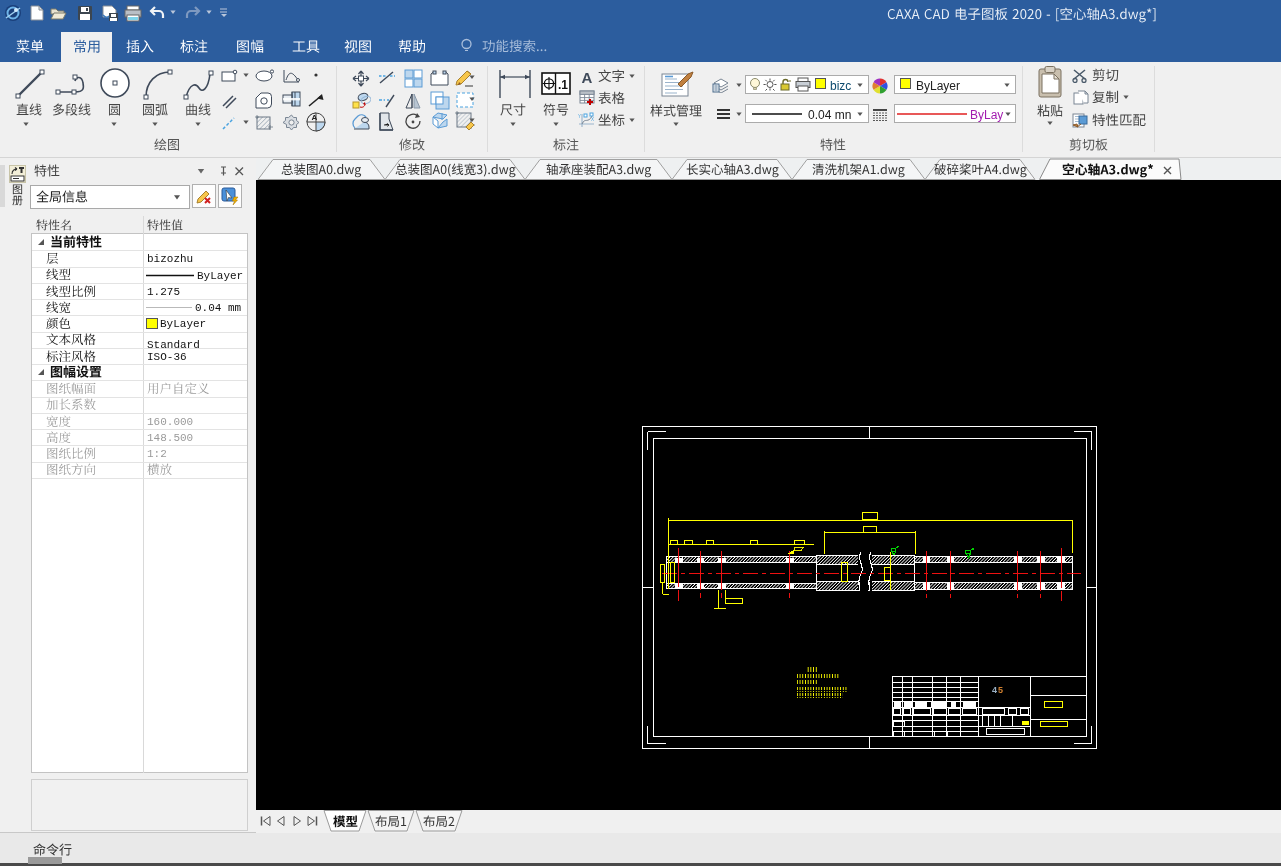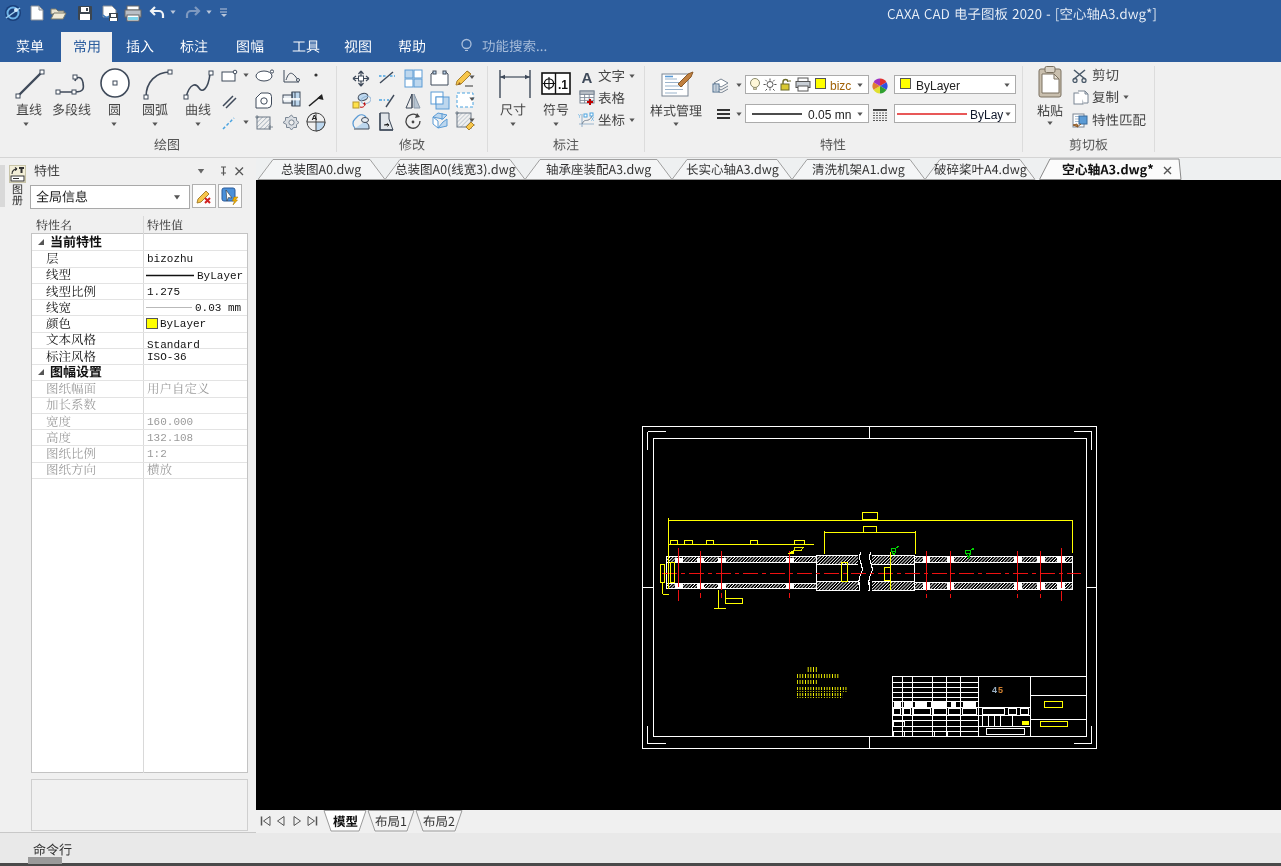--- a/index.html
+++ b/index.html
@@ -661,21 +661,21 @@
       <rect x="2" y="6" width="8" height="6" fill="#d8c830" stroke="#6a6a2a"></rect>
       <path d="M4 6 V4 a2.5 2.5 0 0 1 5 0" fill="none" stroke="#6a6a2a" stroke-width="1.4"></path>
       <path d="M10 3 h2" stroke="#6a6a2a" stroke-width="1.2"></path>
     </svg>
     <svg style="position:absolute;left:795.0px;top:77.0px;" width="17.0" height="15.0">
       <rect x="3" y="1" width="10" height="3.5" fill="#fff" stroke="#555"></rect>
       <rect x="1" y="4.5" width="14" height="6" fill="#c9cfd6" stroke="#555"></rect>
       <rect x="3" y="9" width="10" height="5" fill="#fff" stroke="#555"></rect>
     </svg>
     <div style="position:absolute;left:815.0px;top:78.0px;width:11.0px;height:11.0px;background:#ffff00;border:1px solid #555"></div>
-    <div style="position:absolute;left:830.0px;top:79.0px;font:normal 12px 'Liberation Sans', sans-serif;color:#a16207;letter-spacing:0;white-space:pre">bizc</div>
+    <div style="position:absolute;left:830.0px;top:79.0px;font:normal 12px 'Liberation Sans', sans-serif;color:#0c4a6e;letter-spacing:0;white-space:pre">bizc</div>
     <svg style="position:absolute;left:856.0px;top:81.0px;" width="8.0" height="8.0">
       <polygon points="1.4,2.4 6.6,2.4 4.0,6.1" fill="#555"></polygon>
     </svg>
     <svg style="position:absolute;left:872.0px;top:78.0px;" width="17.0" height="16.0">
       <circle cx="8" cy="8" r="7.5" fill="#eee"></circle>
       <path d="M8 8 L8 0.5 A7.5 7.5 0 0 1 14.5 4.2 z" fill="#e03030"></path>
       <path d="M8 8 L14.5 4.2 A7.5 7.5 0 0 1 14.5 11.8 z" fill="#3050e0"></path>
       <path d="M8 8 L14.5 11.8 A7.5 7.5 0 0 1 8 15.5 z" fill="#30a030"></path>
       <path d="M8 8 L8 15.5 A7.5 7.5 0 0 1 1.5 11.8 z" fill="#e0e030"></path>
       <path d="M8 8 L1.5 11.8 A7.5 7.5 0 0 1 1.5 4.2 z" fill="#e08030"></path>
@@ -690,33 +690,33 @@
     <svg style="position:absolute;left:716.0px;top:108.0px;" width="16.0" height="13.0">
       <path d="M1 2 h13 M1 6 h13 M1 10 h13" stroke="#333" stroke-width="2"></path>
     </svg>
     <svg style="position:absolute;left:735.0px;top:110.0px;" width="8.0" height="8.0">
       <polygon points="1.4,2.4 6.6,2.4 4.0,6.1" fill="#555"></polygon>
     </svg>
     <div style="position:absolute;left:745.0px;top:104.0px;width:124.0px;height:19.0px;background:#fff;border:1px solid #ababab"></div>
     <svg style="position:absolute;left:752.0px;top:112.0px;" width="50.0" height="4.0">
       <line x1="0" y1="2" x2="50" y2="2" stroke="#111" stroke-width="1.6"></line>
     </svg>
-    <div style="position:absolute;left:808.0px;top:108.0px;font:normal 12px 'Liberation Sans', sans-serif;color:#222;letter-spacing:0;white-space:pre">0.05 mn</div>
+    <div style="position:absolute;left:808.0px;top:108.0px;font:normal 12px 'Liberation Sans', sans-serif;color:#222;letter-spacing:0;white-space:pre">0.04 mn</div>
     <svg style="position:absolute;left:856.0px;top:110.0px;" width="8.0" height="8.0">
       <polygon points="1.4,2.4 6.6,2.4 4.0,6.1" fill="#555"></polygon>
     </svg>
     <svg style="position:absolute;left:872.0px;top:108.0px;" width="17.0" height="14.0">
       <path d="M1 2 h14" stroke="#333" stroke-width="1.8"></path>
       <path d="M1 5 h14 M1 7.5 h14 M1 10 h14 M1 12.5 h14" stroke="#333" stroke-width="0.8" stroke-dasharray="2 1"></path>
     </svg>
     <div style="position:absolute;left:894.0px;top:104.0px;width:122.0px;height:19.0px;background:#fff;border:1px solid #ababab"></div>
     <svg style="position:absolute;left:897.0px;top:112.0px;" width="70.0" height="4.0">
       <line x1="0" y1="2" x2="70" y2="2" stroke="#e02020" stroke-width="1.4"></line>
     </svg>
-    <div style="position:absolute;left:970.0px;top:108.0px;font:normal 12px 'Liberation Sans', sans-serif;color:#0f172a;letter-spacing:0;white-space:pre">ByLay</div>
+    <div style="position:absolute;left:970.0px;top:108.0px;font:normal 12px 'Liberation Sans', sans-serif;color:#a21caf;letter-spacing:0;white-space:pre">ByLay</div>
     <svg style="position:absolute;left:1004.0px;top:110.0px;" width="8.0" height="8.0">
       <polygon points="1.4,2.4 6.6,2.4 4.0,6.1" fill="#555"></polygon>
     </svg>
     <div style="position:absolute;left:820.0px;top:136.4px;line-height:0"><svg width="26.0" height="18.2" style="overflow:visible">
         <g fill="#555" transform="translate(0,13.5) scale(0.1300)">
           <use href="#g63" x="0"></use>
           <use href="#g64" x="100"></use>
         </g>
       </svg></div>
     <svg style="position:absolute;left:1035.0px;top:66.0px;" width="30.0" height="36.0">
@@ -1025,21 +1025,21 @@
     <div style="position:absolute;left:147.0px;top:285.8px;font:normal 11px 'Liberation Mono', monospace;color:#111;letter-spacing:0;white-space:pre">1.275</div>
     <div style="position:absolute;left:46.0px;top:298.8px;line-height:0"><svg width="25.0" height="17.5" style="overflow:visible">
         <g fill="#1a1a1a" transform="translate(0,13.0) scale(0.1250)">
           <use href="#g116" x="0"></use>
           <use href="#g120" x="100"></use>
         </g>
       </svg></div>
     <svg style="position:absolute;left:146.0px;top:306.0px;" width="48.0" height="3.0">
       <line x1="0" y1="1.5" x2="46" y2="1.5" stroke="#b9b9b9" stroke-width="1"></line>
     </svg>
-    <div style="position:absolute;left:195.0px;top:302.0px;font:normal 11px 'Liberation Mono', monospace;color:#111;letter-spacing:0;white-space:pre">0.03 mm</div>
+    <div style="position:absolute;left:195.0px;top:302.0px;font:normal 11px 'Liberation Mono', monospace;color:#111;letter-spacing:0;white-space:pre">0.04 mm</div>
     <div style="position:absolute;left:46.0px;top:315.0px;line-height:0"><svg width="25.0" height="17.5" style="overflow:visible">
         <g fill="#1a1a1a" transform="translate(0,13.0) scale(0.1250)">
           <use href="#g121" x="0"></use>
           <use href="#g122" x="100"></use>
         </g>
       </svg></div>
     <div style="position:absolute;left:146.0px;top:318.2px;width:12.0px;height:11.0px;background:#ffff00;border:1px solid #555"></div>
     <div style="position:absolute;left:160.0px;top:318.2px;font:normal 11px 'Liberation Mono', monospace;color:#111;letter-spacing:0;white-space:pre">ByLayer</div>
     <div style="position:absolute;left:46.0px;top:331.2px;line-height:0"><svg width="50.0" height="17.5" style="overflow:visible">
         <g fill="#1a1a1a" transform="translate(0,13.0) scale(0.1250)">
@@ -1101,21 +1101,21 @@
           <use href="#g146" x="100"></use>
         </g>
       </svg></div>
     <div style="position:absolute;left:147.0px;top:415.8px;font:normal 11px 'Liberation Mono', monospace;color:#9a9a9a;letter-spacing:0;white-space:pre">160.000</div>
     <div style="position:absolute;left:46.0px;top:428.8px;line-height:0"><svg width="25.0" height="17.5" style="overflow:visible">
         <g fill="#9a9a9a" transform="translate(0,13.0) scale(0.1250)">
           <use href="#g147" x="0"></use>
           <use href="#g146" x="100"></use>
         </g>
       </svg></div>
-    <div style="position:absolute;left:147.0px;top:432.0px;font:normal 11px 'Liberation Mono', monospace;color:#9a9a9a;letter-spacing:0;white-space:pre">132.108</div>
+    <div style="position:absolute;left:147.0px;top:432.0px;font:normal 11px 'Liberation Mono', monospace;color:#9a9a9a;letter-spacing:0;white-space:pre">148.500</div>
     <div style="position:absolute;left:46.0px;top:445.0px;line-height:0"><svg width="50.0" height="17.5" style="overflow:visible">
         <g fill="#9a9a9a" transform="translate(0,13.0) scale(0.1250)">
           <use href="#g133" x="0"></use>
           <use href="#g134" x="100"></use>
           <use href="#g118" x="200"></use>
           <use href="#g119" x="300"></use>
         </g>
       </svg></div>
     <div style="position:absolute;left:147.0px;top:448.2px;font:normal 11px 'Liberation Mono', monospace;color:#9a9a9a;letter-spacing:0;white-space:pre">1:2</div>
     <div style="position:absolute;left:46.0px;top:461.2px;line-height:0"><svg width="50.0" height="17.5" style="overflow:visible">

